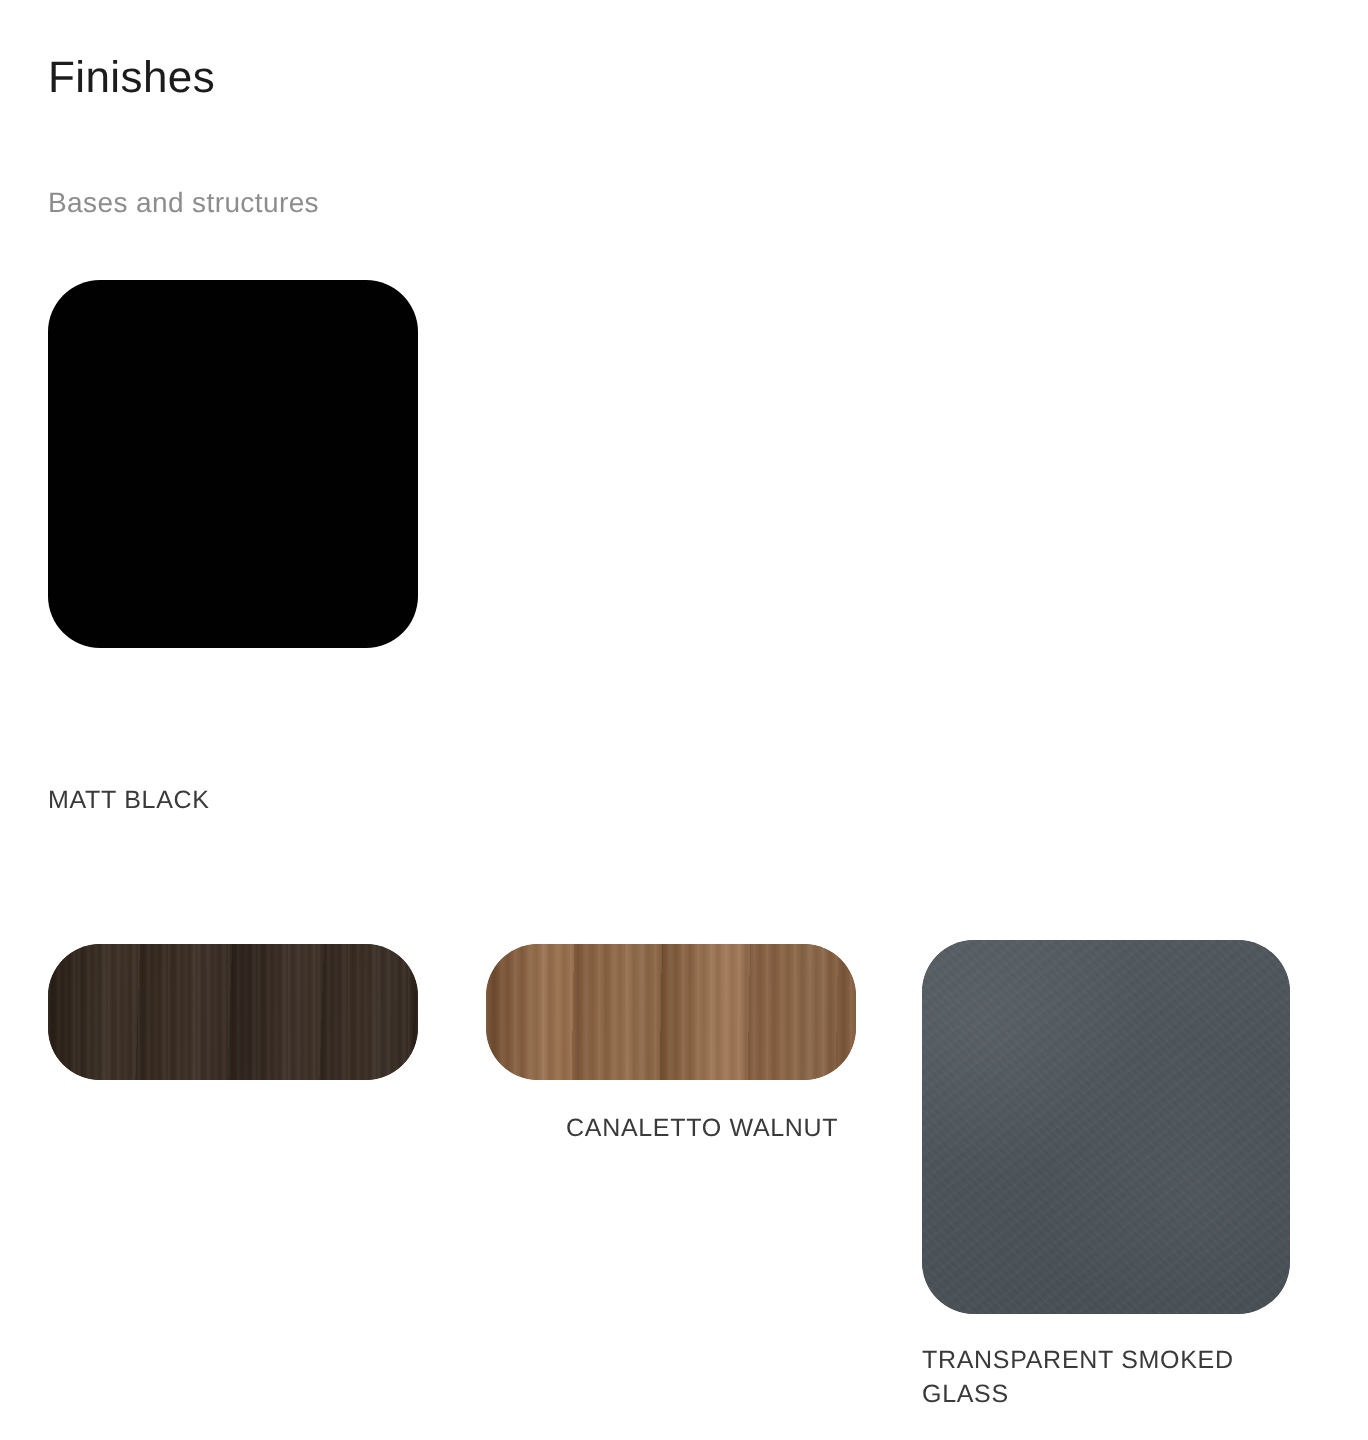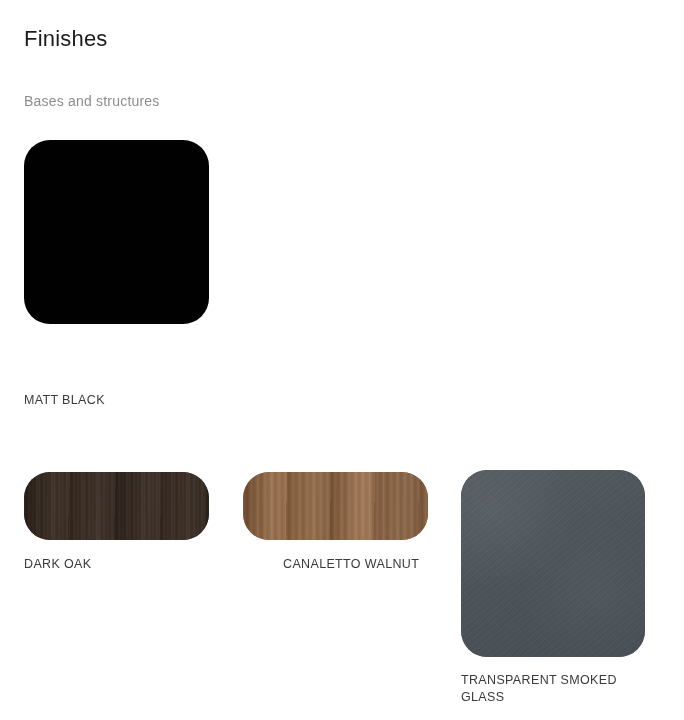--- a/index.html
+++ b/index.html
@@ -189,21 +189,20 @@
 
   <h2 class="section-title bases">Bases and structures</h2>
 
   <div class="swatch" id="sw-matt-black"></div>
   <div class="swatch-label" id="lb-matt-black">MATT BLACK</div>
 
 
   <div class="swatch" id="sw-dark-oak">
     <div class="grain"></div>
   </div>
-  <div class="swatch-label" id="lb-dark-oak">DARK OAK</div>
 
   <div class="swatch" id="sw-canaletto-walnut">
     <div class="grain"></div>
   </div>
   <div class="swatch-label" id="lb-canaletto-walnut">CANALETTO WALNUT</div>
 
   <div class="swatch" id="sw-smoked-glass">
     <div class="grain"></div>
   </div>
   <div class="swatch-label" id="lb-smoked-glass">TRANSPARENT SMOKED GLASS</div>

